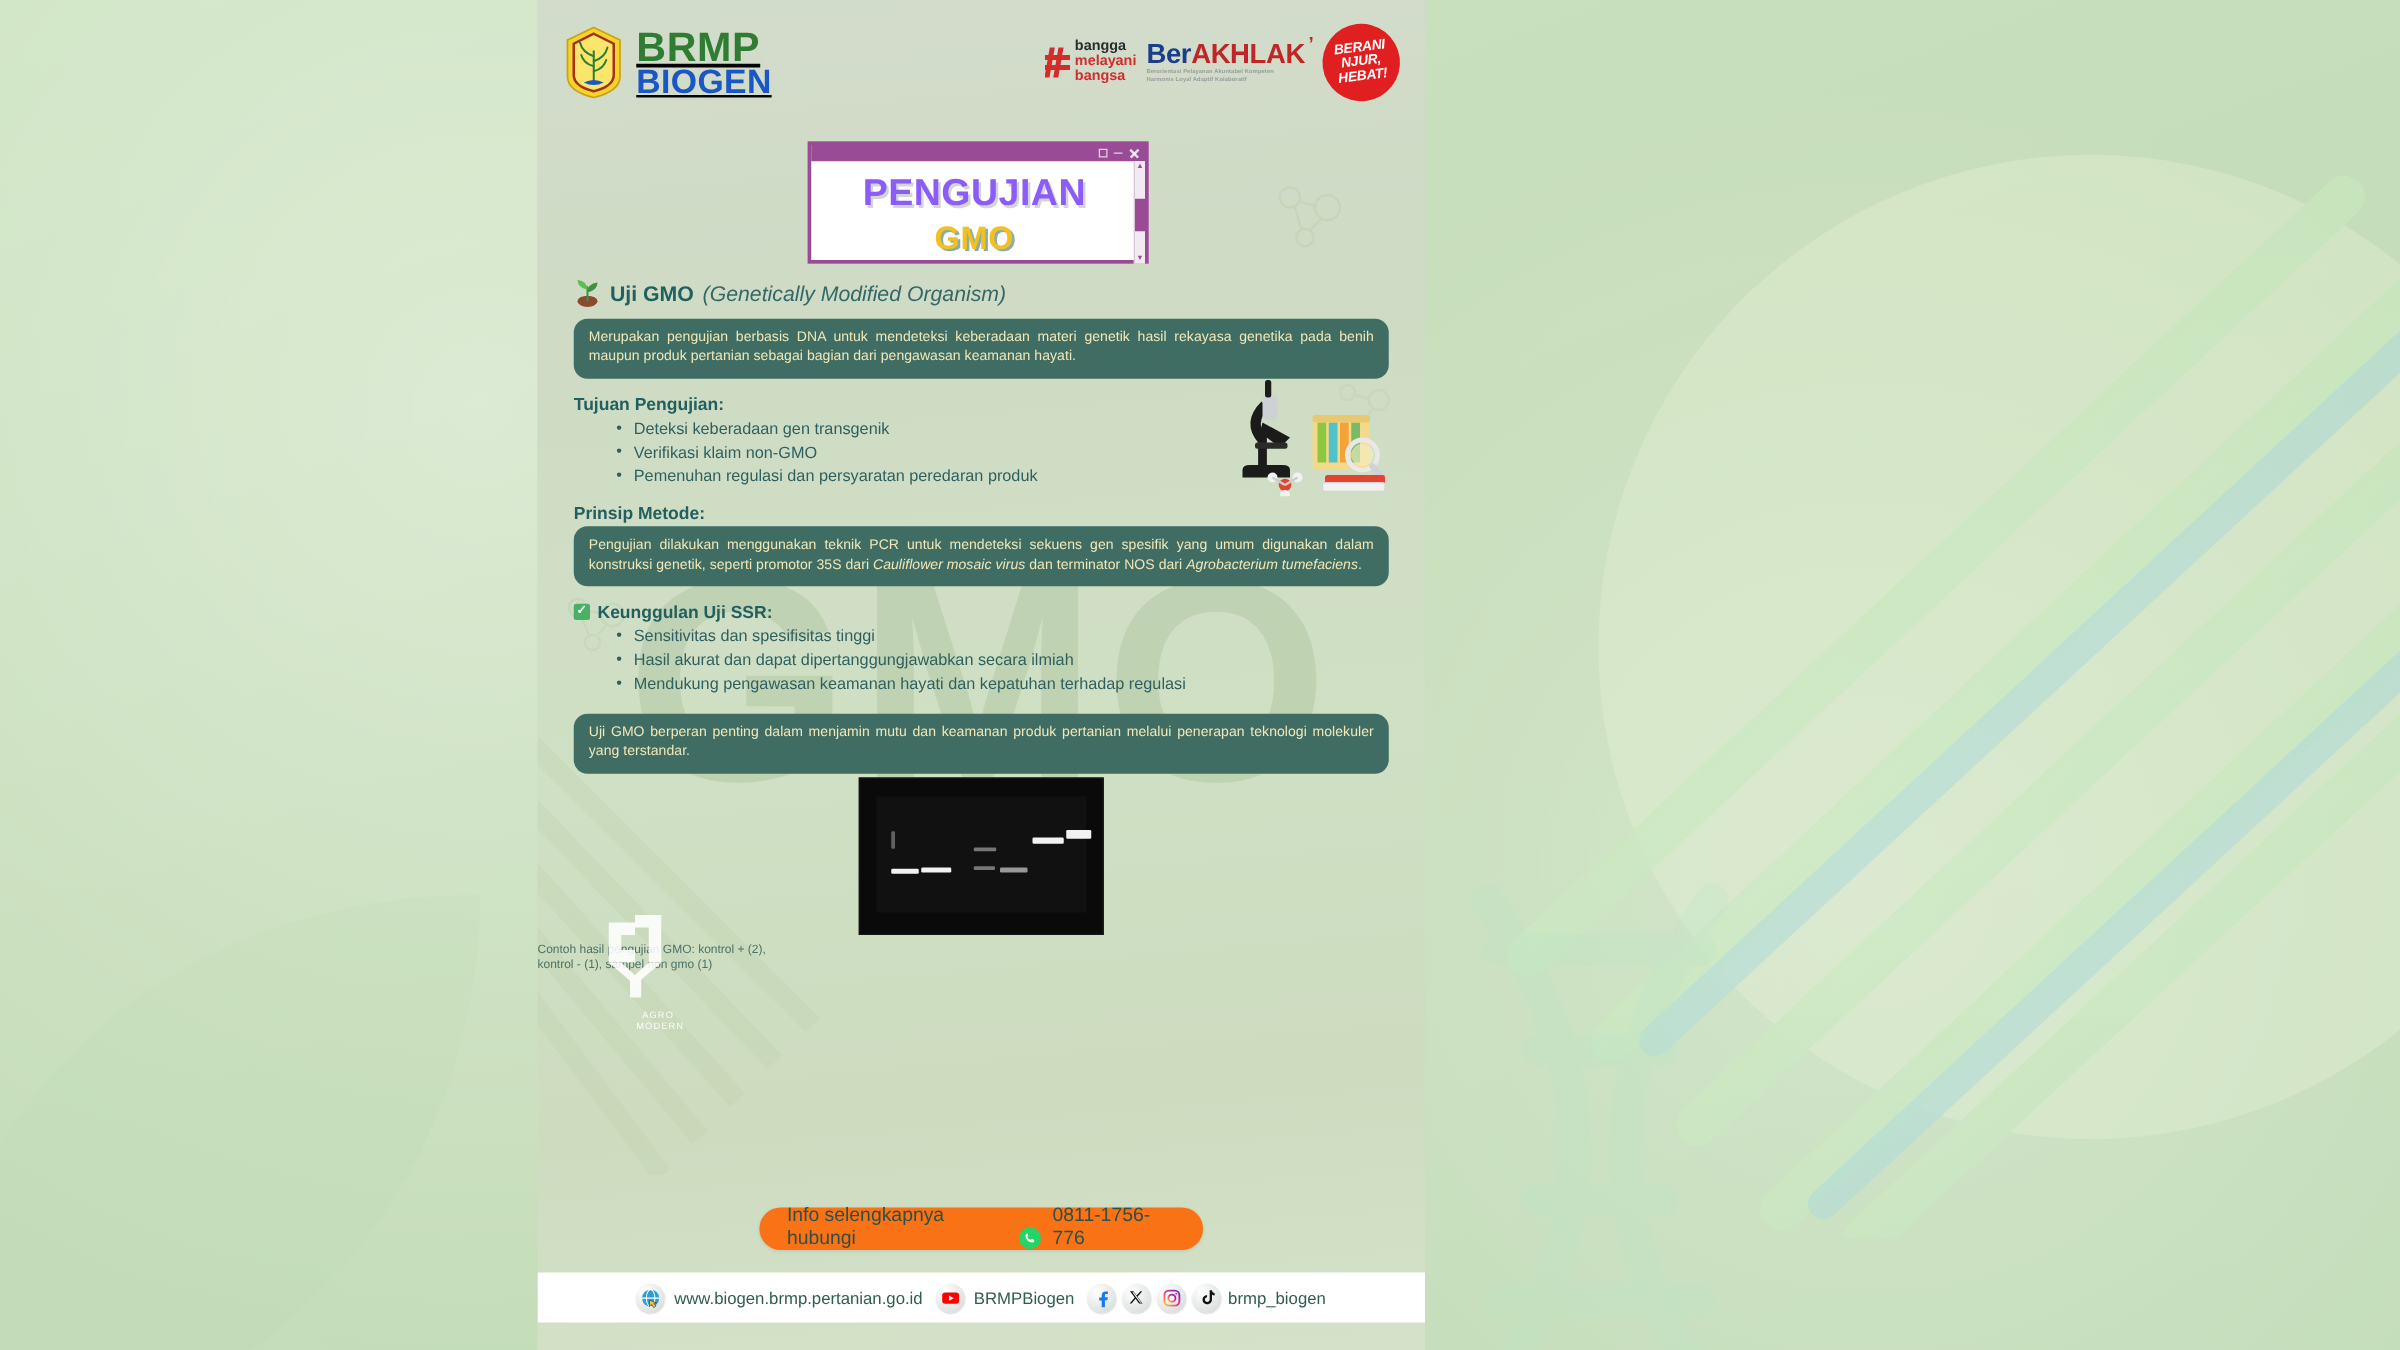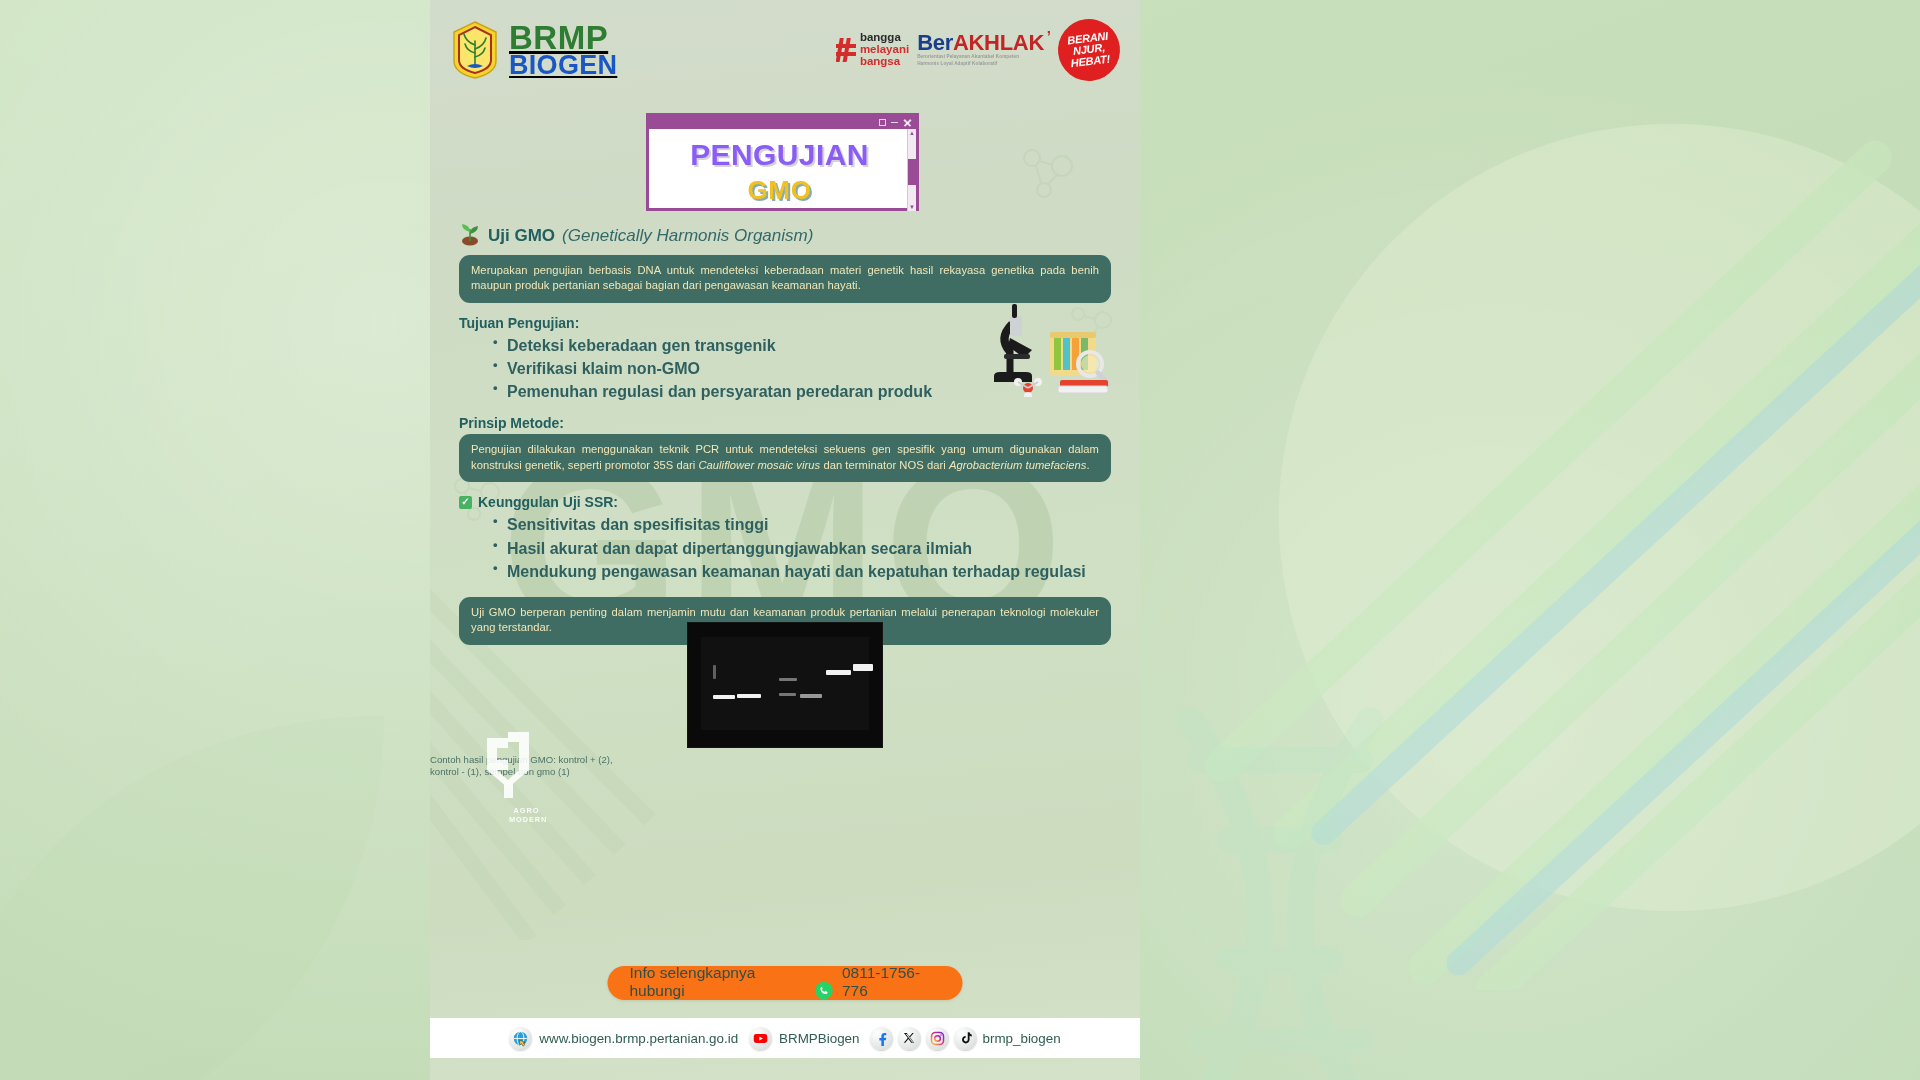--- a/index.html
+++ b/index.html
@@ -161,23 +161,22 @@
   }
   .sub-title.with-check { display:flex; align-items:center; gap:6px; }
   .check-box {
     width:13px; height:13px; border-radius:2px; background:#49b163;
     display:inline-flex; align-items:center; justify-content:center;
     color:#fff; font-size:10px; font-weight:800; line-height:1;
   }
 
   ul.bullets { list-style:none; margin:2px 0 0 34px; }
   ul.bullets li {
-    position:relative; font-size:16px; color:#2f6060; line-height:1.45;
+    position:relative; font-size:13px; color:#2f6060; line-height:1.45;
     padding-left:14px;
-    font-weight:bold;
   }
   ul.bullets li:before {
     content:"•"; position:absolute; left:0; top:-1px; font-size:13px; color:#2f6060;
   }
 
   .sci-illo { position:absolute; right:26px; top:80px; width:128px; height:95px; }
 
   
   .gel-wrap { position:absolute; left:0; top:622px; width:710px; }
   .gel {
@@ -188,21 +187,21 @@
   .band { position:absolute; background:#f2f2f2; border-radius:1px; filter:blur(.3px); }
   .gel-cap {
     margin-top:6px; font-size:9.6px; color:#4c7268; line-height:1.3;
     font-family:"Liberation Sans", sans-serif;
   }
 
   
   .agro { position:absolute; left:42px; top:730px; width:72px; text-align:center; opacity:.92; }
   .agro svg { width:58px; height:70px; }
   .agro-label {
-    font-size:7.4px; font-weight:700; color:#fff; letter-spacing:.9px; margin-top:2px;margin-left:37px;
+    font-size:7.4px; font-weight:400; color:#fff; letter-spacing:.9px; margin-top:2px;margin-left:37px;
   }
 
   
   .contact-pill {
     position:absolute; left:50%; transform:translateX(-50%); top:966px;
     background:#f97316; border-radius:22px; height:34px;
     display:flex; align-items:flex-end; gap:9px; padding:0 22px;
     box-shadow:0 1px 3px rgba(0,0,0,.1);
   }
   .contact-text { font-size:15.5px; color:#2f4f47; font-weight:400; }
@@ -385,21 +384,21 @@
   <div class="content">
 
     <div class="sec-head-row">
       <svg class="sprout" viewBox="0 0 22 24">
         <ellipse cx="11" cy="19" rx="8" ry="4.5" fill="#8a4b2a"></ellipse>
         <path d="M11 19 L11 7" stroke="#3f9142" stroke-width="1.6" fill="none"></path>
         <path d="M11 10 Q3 8 3 2 Q11 3 11 10 Z" fill="#5bbf50"></path>
         <path d="M11 12 Q19 10 19 4 Q11 5 11 12 Z" fill="#3f9142"></path>
       </svg>
       <span class="head-main">Uji GMO</span>
-      <span class="head-sub">(Genetically Harmonis Organism)</span>
+      <span class="head-sub">(Genetically Modified Organism)</span>
     </div>
 
     <div class="tealbox">Merupakan pengujian berbasis DNA untuk mendeteksi keberadaan materi genetik hasil rekayasa genetika pada benih maupun produk pertanian sebagai bagian dari pengawasan keamanan hayati.</div>
 
     <div class="sub-title">Tujuan Pengujian:</div>
     <ul class="bullets">
       <li>Deteksi keberadaan gen transgenik</li>
       <li>Verifikasi klaim non-GMO</li>
       <li>Pemenuhan regulasi dan persyaratan peredaran produk</li>
     </ul>

